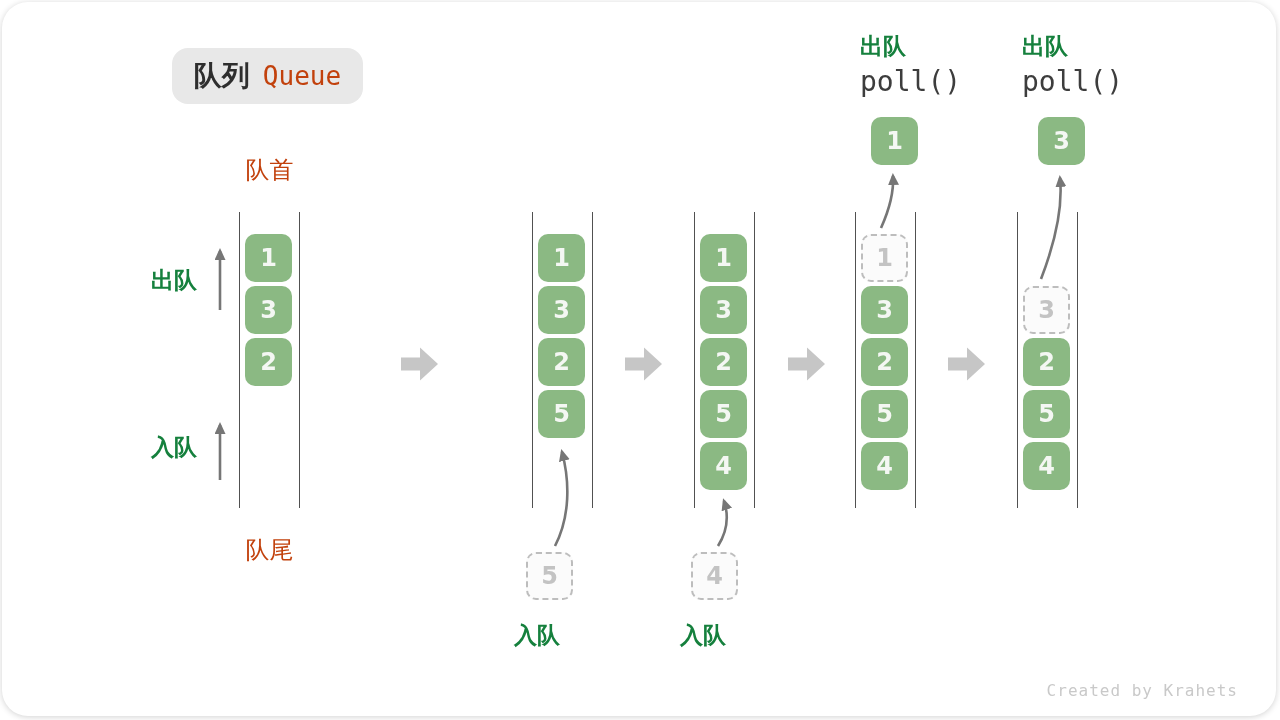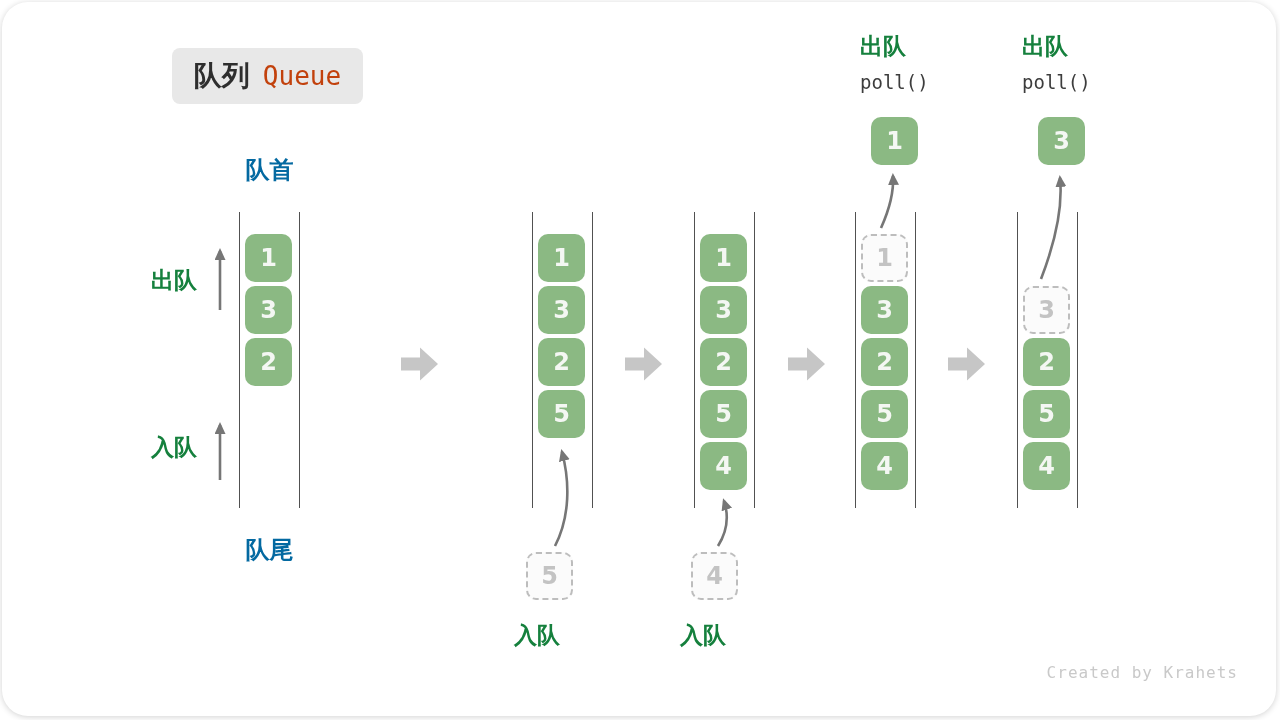--- a/index.html
+++ b/index.html
@@ -4,50 +4,50 @@
 <style>
   html,body{margin:0;padding:0;background:#ffffff;}
   #canvas{position:relative;width:1280px;height:720px;overflow:hidden;
           font-family:"DejaVu Sans",sans-serif;}
   #card{position:absolute;left:2px;top:2px;width:1274px;height:714px;
         background:#ffffff;border-radius:26px;
         box-shadow:0 1px 6px rgba(0,0,0,0.18);}
 
   
   .title-box{position:absolute;left:170px;top:46px;width:191px;height:56px;
-             background:#e8e8e8;border-radius:8px;display:flex;align-items:center;
+             background:#e8e8e8;border-radius:16px;display:flex;align-items:center;
              justify-content:center;gap:13px;}
   .title-zh{font-size:28px;font-weight:700;color:#2e2e2e;}
   .title-en{font-family:"DejaVu Sans Mono",monospace;font-size:26px;color:#c2410c;}
 
   
   .zh{font-size:23px;font-weight:700;color:#15803d;}
-  .code{font-family:"DejaVu Sans Mono",monospace;font-size:19px;color:#3d3d3d;}
+  .code{font-family:"DejaVu Sans Mono",monospace;font-size:28px;color:#3d3d3d;}
   .code .arg{color:#5ba154;font-weight:700;}
   .abs{position:absolute;}
 
   .front-label,.rear-label{position:absolute;left:237px;width:61px;text-align:center;
-             font-size:24px;font-weight:700;color:#0369a1;}
+             font-size:24px;font-weight:400;color:#c2410c;}
 
   
   .channel{position:absolute;top:210px;height:296px;width:61px;box-sizing:border-box;
            border-left:1.5px solid #515151;border-right:1.5px solid #515151;}
 
   
   .box{width:47px;height:48px;border-radius:10px;box-sizing:border-box;
        display:flex;align-items:center;justify-content:center;
        font-size:24px;font-weight:700;}
   .box.green{background:#8bb983;color:#f4f7f3;}
   .box.dashed{border:2px dashed #bdbdbd;background:#fbfbfb;color:#c3c3c3;}
   .in-q{position:absolute;left:5px;}
 
   
   .op{position:absolute;line-height:36px;white-space:nowrap;}
 
-  .watermark{position:absolute;right:38px;bottom:34px;
+  .watermark{position:absolute;right:38px;bottom:16px;
              font-family:"DejaVu Sans Mono",monospace;font-size:16px;
              color:#c9c9c9;letter-spacing:1px;}
 
   svg.overlay{position:absolute;left:0;top:0;pointer-events:none;}
 </style>
 </head>
 <body>
 
 <div id="canvas">
   <div id="card">

